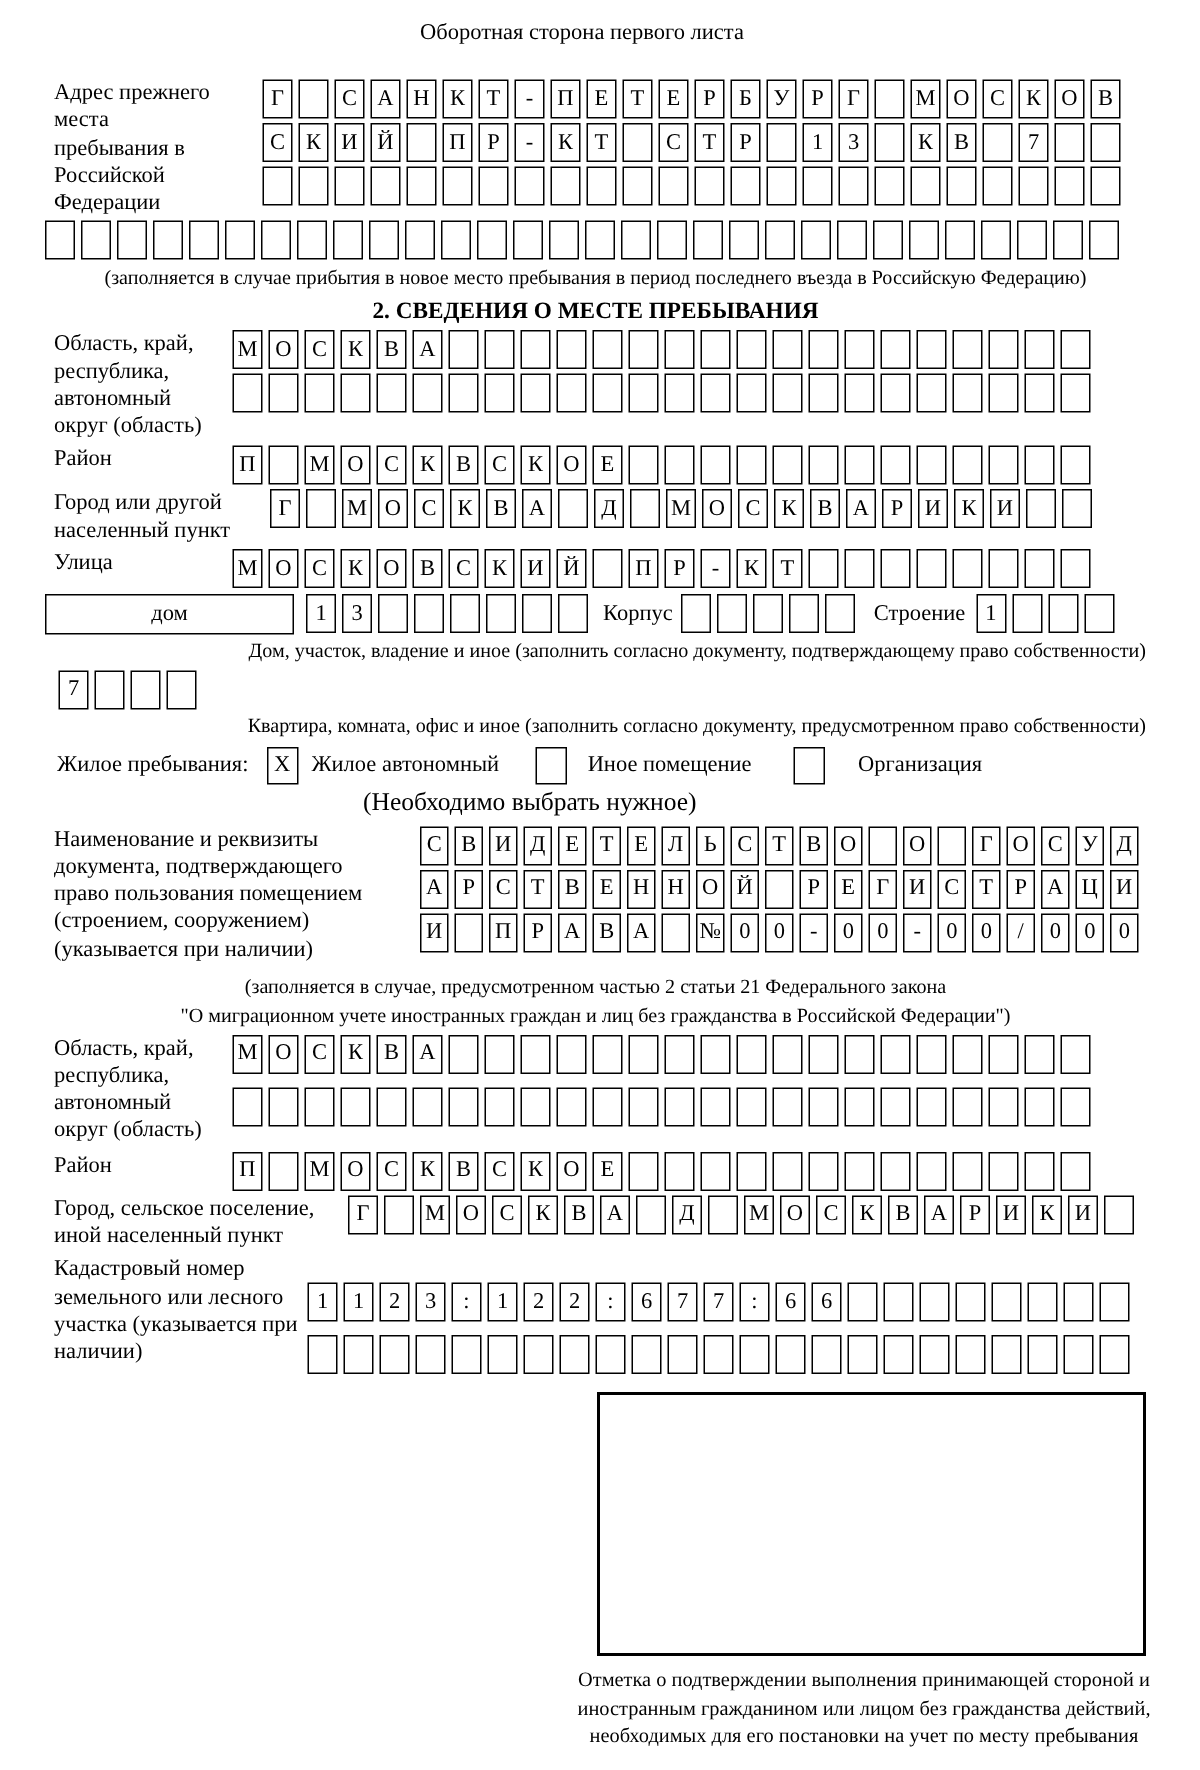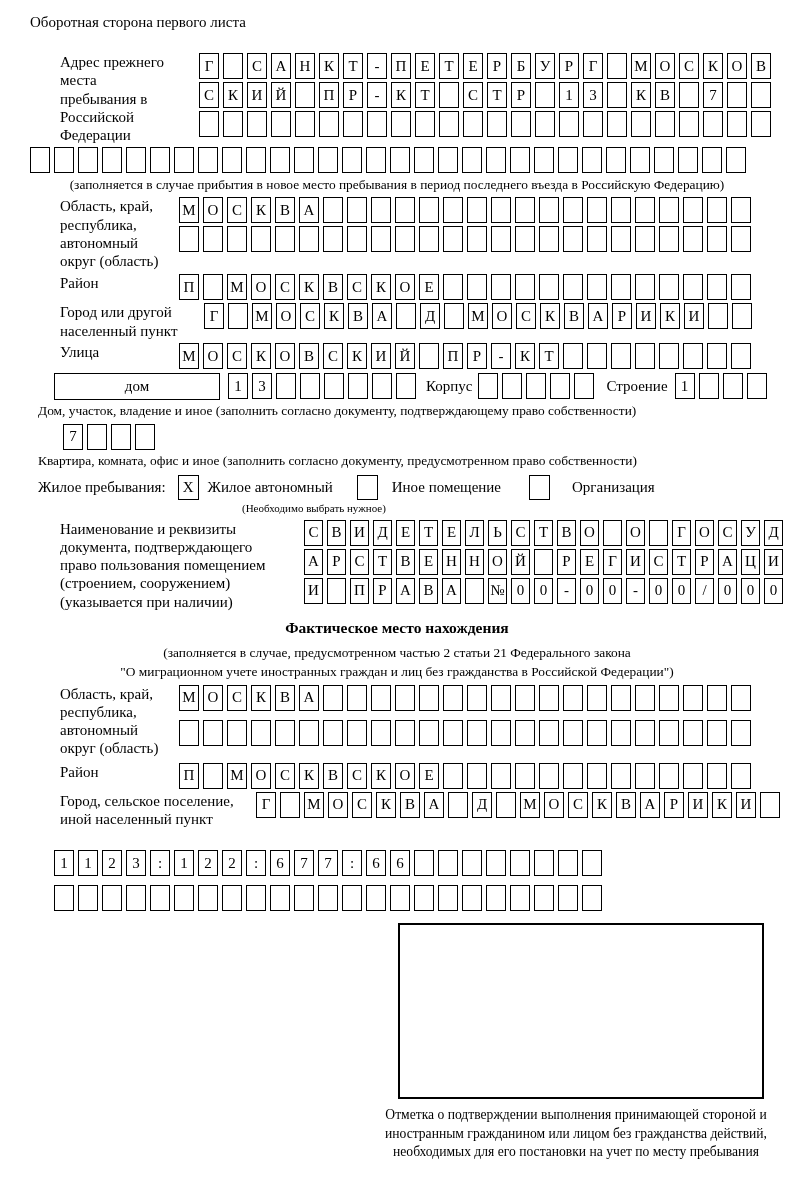--- a/index.html
+++ b/index.html
@@ -11,25 +11,25 @@
   }
   .page {
     position: relative;
     width: 800px;
     height: 1180px;
     padding: 14px 36px 0 30px;
     overflow: hidden;
     background: #fff;
   }
   .corner {
-    text-align: left;
+    text-align: center;
     font-size: 15px;
     margin-right: 18px;
   }
-  .group { display: flex; align-items: flex-start; margin-left: 24px; }
+  .group { display: flex; align-items: flex-start; }
   .label {
     font-size: 15px;
     line-height: 1.22;
     flex: 0 0 auto;
     padding-left: 6px;
   }
   .label .inner { display: block; }
   .rows { display: flex; flex-direction: column; }
   .cells { display: flex; gap: 4px; }
   .cell {
@@ -85,22 +85,22 @@
   .tw112 .inner { width: 112px; }
   .tw106 .inner { width: 106px; }
   .tw132 .inner { width: 132px; }
   .tw228 .inner { width: 228px; }
   .tw196 .inner { width: 196px; }
   .tw168 .inner { width: 168px; }
   .mt2 { margin-top: 2px; } .mt3 { margin-top: 3px; } .mt4 { margin-top: 4px; }
   .mt5 { margin-top: 5px; } .mt6 { margin-top: 6px; } .mt8 { margin-top: 8px; } .mt12 { margin-top: 12px; } .mt22 { margin-top: 22px; }
   .gap3 > * + * { margin-top: 3px; }
   .gap9 > * + * { margin-top: 9px; }
-  .hint { font-size: 11px; margin-left: 212px; }
-  .cap-indent { padding-left: 8px; }
+  .hint { font-size: 17px; margin-left: 212px; }
+  .cap-indent { padding-left: 8px; text-align: right; }
 </style>
 </head>
 <body>
 
 <div class="page">
 
   <div class="corner">Оборотная сторона первого листа</div>
 
   <div class="group mt22">
     <div class="label lb145 tw112">
@@ -214,20 +214,21 @@
       <div class="cell"></div>
       <div class="cell"></div>
       <div class="cell"></div>
       <div class="cell"></div>
       <div class="cell"></div>
       <div class="cell"></div>
       <div class="cell"></div>
     </div>
   <div class="caption center mt4">(заполняется в случае прибытия в новое место пребывания в период последнего въезда в Российскую Федерацию)</div>
 
+  <div class="title mt5">2. СВЕДЕНИЯ О МЕСТЕ ПРЕБЫВАНИЯ</div>
 
   <div class="group mt3">
     <div class="label lb125 tw106">
       <span class="inner">Область, край, республика, автономный округ (область)</span>
     </div>
     <div class="rows gap3">
       <div class="cells">
           <div class="cell">М</div>
           <div class="cell">О</div>
           <div class="cell">С</div>
@@ -494,21 +495,20 @@
           <div class="cell">0</div>
           <div class="cell">0</div>
           <div class="cell">/</div>
           <div class="cell">0</div>
           <div class="cell">0</div>
           <div class="cell">0</div>
         </div>
     </div>
   </div>
 
-  <div class="title mt8">Фактическое место нахождения</div>
   <div class="caption center mt8">(заполняется в случае, предусмотренном частью 2 статьи 21 Федерального закона</div>
   <div class="caption center mt2">"О миграционном учете иностранных граждан и лиц без гражданства в Российской Федерации")</div>
 
   <div class="group mt4">
     <div class="label lb125 tw106">
       <span class="inner">Область, край, республика, автономный округ (область)</span>
     </div>
     <div class="rows gap9">
       <div class="cells">
           <div class="cell">М</div>
@@ -619,20 +619,23 @@
         <div class="cell">А</div>
         <div class="cell">Р</div>
         <div class="cell">И</div>
         <div class="cell">К</div>
         <div class="cell">И</div>
         <div class="cell"></div>
       </div>
   </div>
 
   <div class="group mt4">
+    <div class="label lb175 tw168">
+      <span class="inner">Кадастровый номер земельного или лесного участка (указывается при наличии)</span>
+    </div>
     <div class="rows gap9" style="margin-top:18px;">
       <div class="cells">
           <div class="cell">1</div>
           <div class="cell">1</div>
           <div class="cell">2</div>
           <div class="cell">3</div>
           <div class="cell">:</div>
           <div class="cell">1</div>
           <div class="cell">2</div>
           <div class="cell">2</div>

